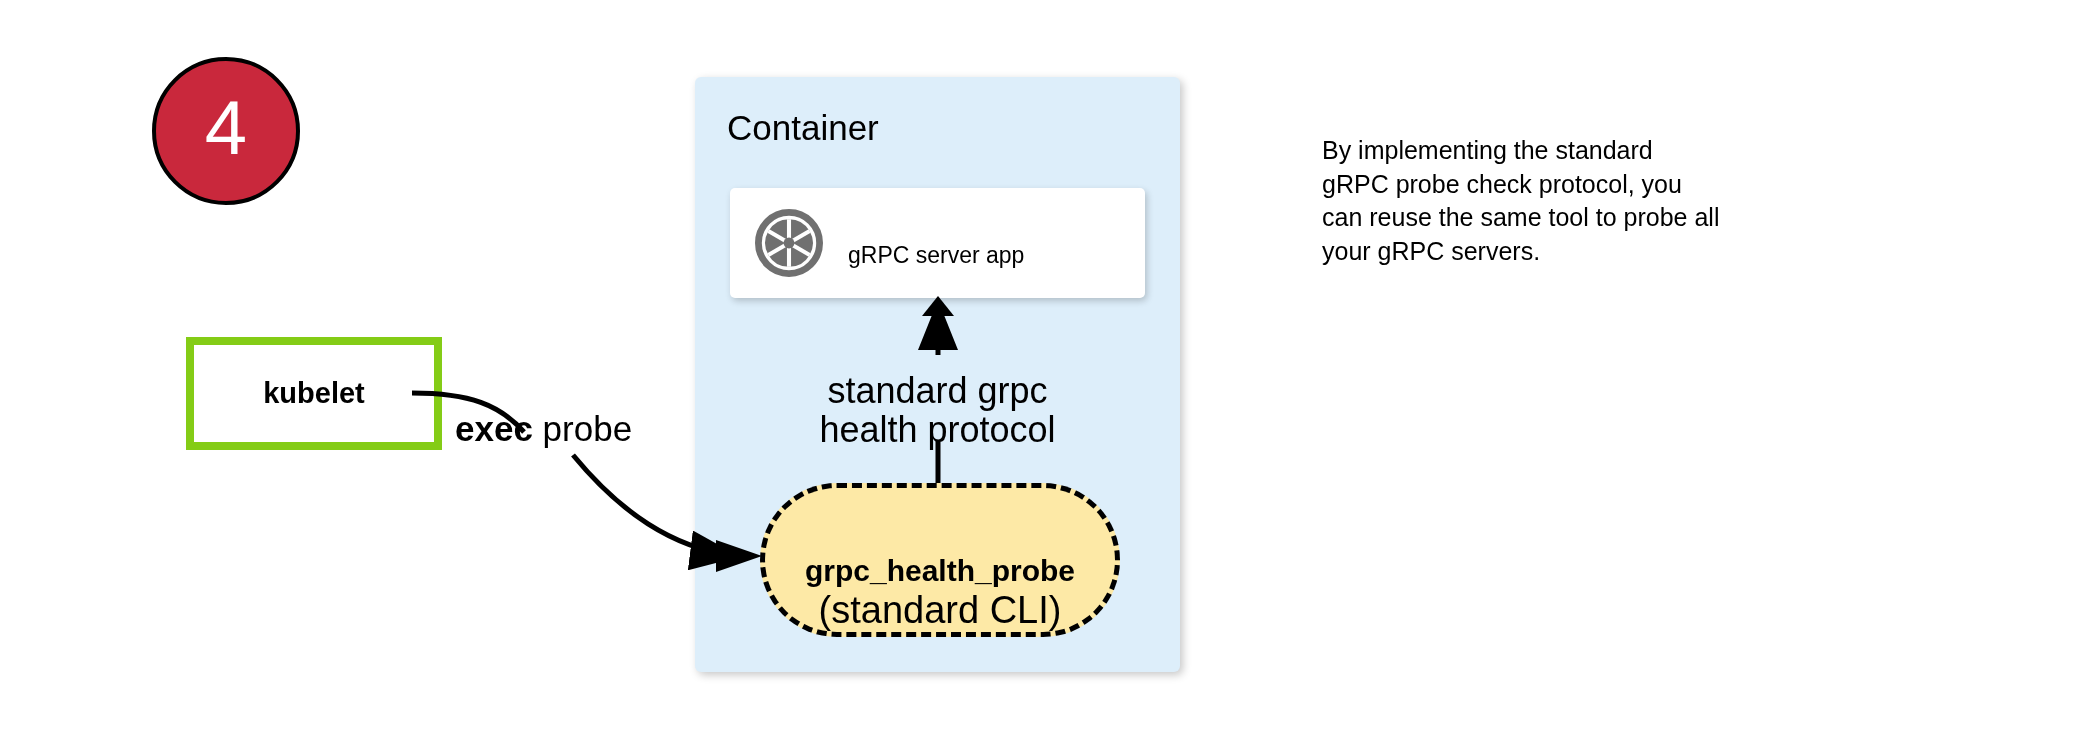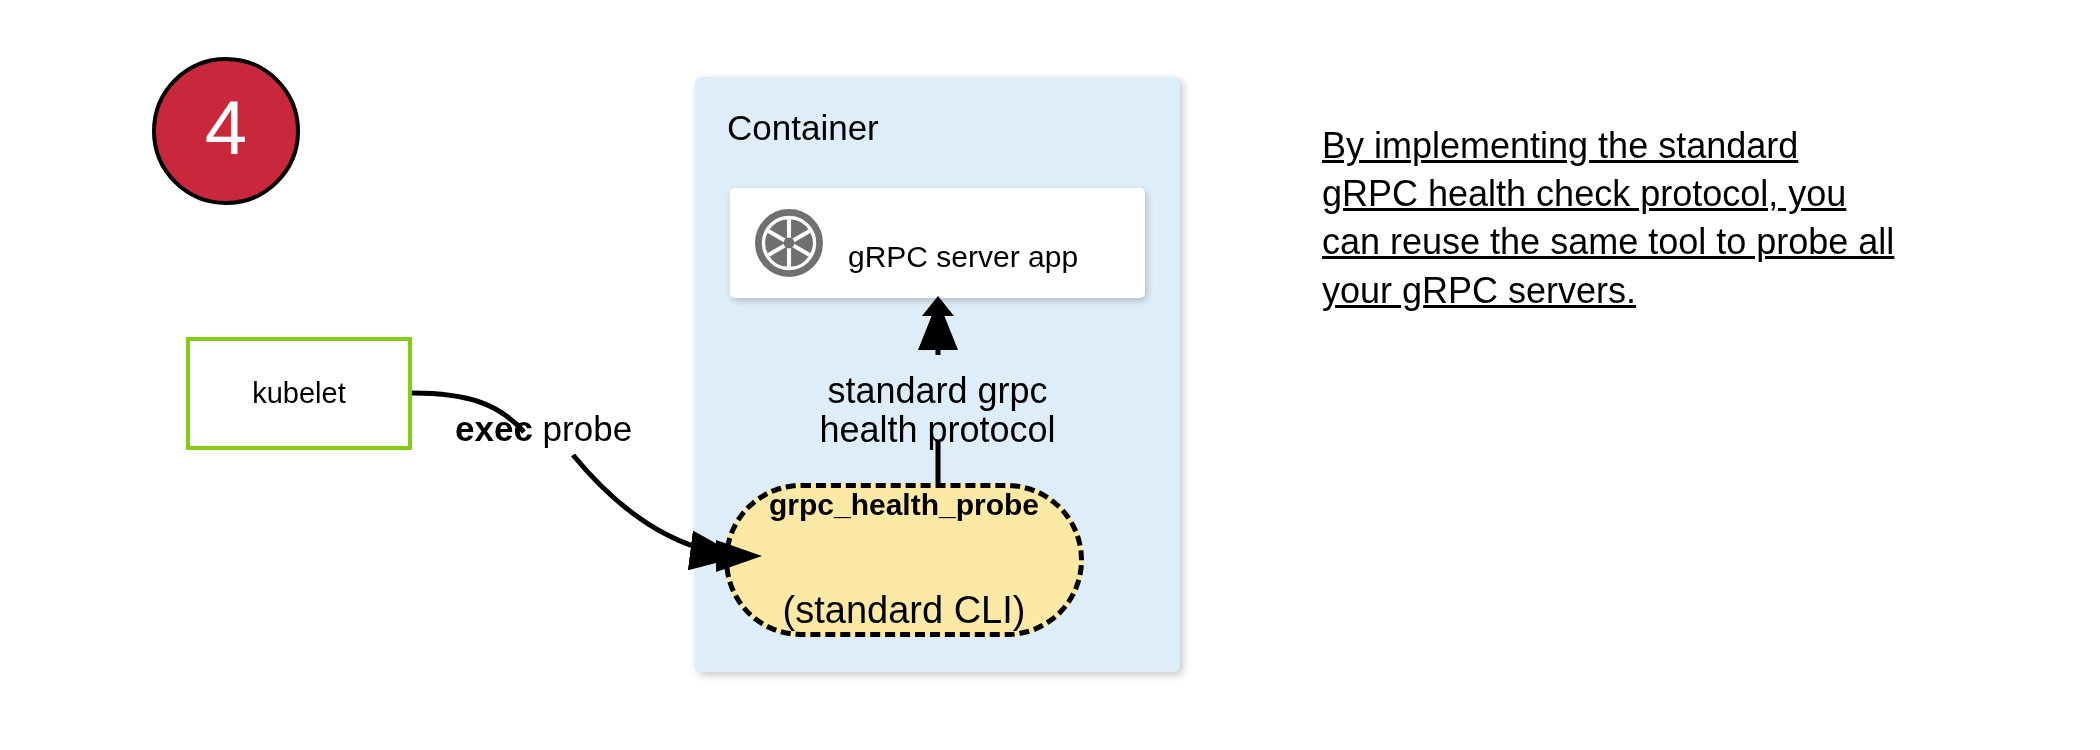--- a/index.html
+++ b/index.html
@@ -47,28 +47,29 @@
     font-weight: 400;
     letter-spacing: 0px;
     transform: translateY(-3px);
   }
 
   
   .kubelet-box {
     position: absolute;
     left: 186px;
     top: 337px;
-    width: 226px;
+    width: 256px;
     height: 113px;
     background: #ffffff;
-    border: 4px solid #84cc16;
+    border: 8px solid #84cc16;
     box-sizing: border-box;
     display: flex;
     align-items: center;
     justify-content: center;
+    font-weight: bold;
   }
   .kubelet-box .label {
     font-size: 29px;
     line-height: 1.1;
   }
 
   
   .container-panel {
     position: absolute;
     left: 695px;
@@ -102,21 +103,21 @@
   }
   .server-card .app-icon {
     margin-left: 25px;
     width: 68px;
     height: 68px;
     flex: 0 0 auto;
     display: block;
   }
   .server-card .app-label {
     margin-left: 25px;
-    font-size: 30px;
+    font-size: 23px;
     line-height: 1.1;
     margin-top: 26px;
   }
 
   
   .protocol-label {
     position: absolute;
     left: 695px;
     top: 372px;
     width: 485px;
@@ -125,32 +126,32 @@
     line-height: 1.08;
     pointer-events: none;
   }
   .protocol-label .ln {
     display: block;
   }
 
   
   .probe-pill {
     position: absolute;
-    left: 724px;
+    left: 760px;
     top: 483px;
     width: 360px;
     height: 154px;
     background: #fde9a6;
     border: 5px dashed #000000;
     border-radius: 78px;
     box-sizing: border-box;
     display: flex;
     flex-direction: column;
     align-items: center;
-    justify-content: space-between;
+    justify-content: flex-end;
   }
   .probe-pill .pill-title {
     font-size: 30px;
     font-weight: bold;
     line-height: 1.12;
   }
   .probe-pill .pill-sub {
     font-size: 38px;
     line-height: 1.12;
     margin-top: 2px;
@@ -167,25 +168,24 @@
     white-space: nowrap;
   }
   .exec-label .kw {
     font-weight: bold;
   }
 
   
   .side-note {
     position: absolute;
     left: 1322px;
-    top: 122px;
+    top: 134px;
     width: 600px;
-    font-size: 36px;
+    font-size: 25px;
     line-height: 1.34;
-    text-decoration: underline;
   }
   .side-note .ln { display: block; }
 
   
   svg.overlay {
     position: absolute;
     left: 0; top: 0;
     width: 2100px;
     height: 750px;
     pointer-events: none;
@@ -271,18 +271,18 @@
 
     <path d="M 700 549 C 712 552 724 554 737 556" fill="none" stroke="#000000" stroke-width="5"></path>
     <path d="M 716 540 L 762 556 L 716 572 z" fill="#000000"></path>
 
     <path d="M 938 350 L 938 312" fill="none" stroke="#000000" stroke-width="5"></path>
     <path d="M 922 316 L 938 296 L 954 316 z" fill="#000000"></path>
   </svg>
 
   <div class="side-note">
     <span class="ln">By implementing the standard</span>
-    <span class="ln">gRPC health check protocol, you</span>
+    <span class="ln">gRPC probe check protocol, you</span>
     <span class="ln">can reuse the same tool to probe all</span>
     <span class="ln">your gRPC servers.</span>
   </div>
 
 </div>
 
 </body></html>

